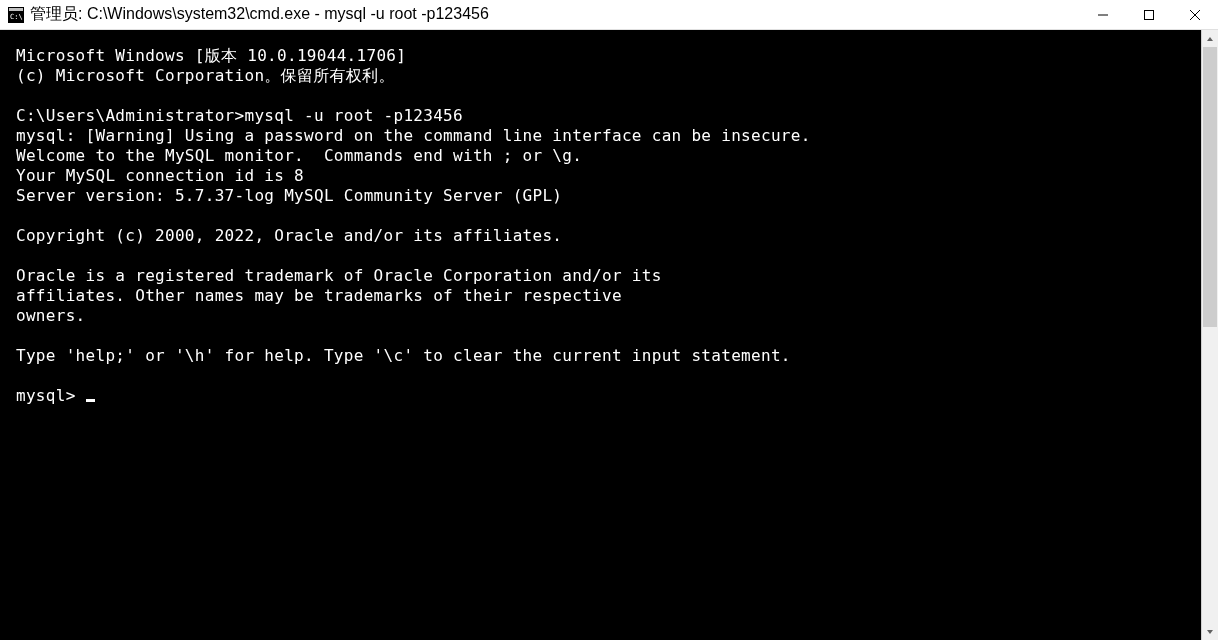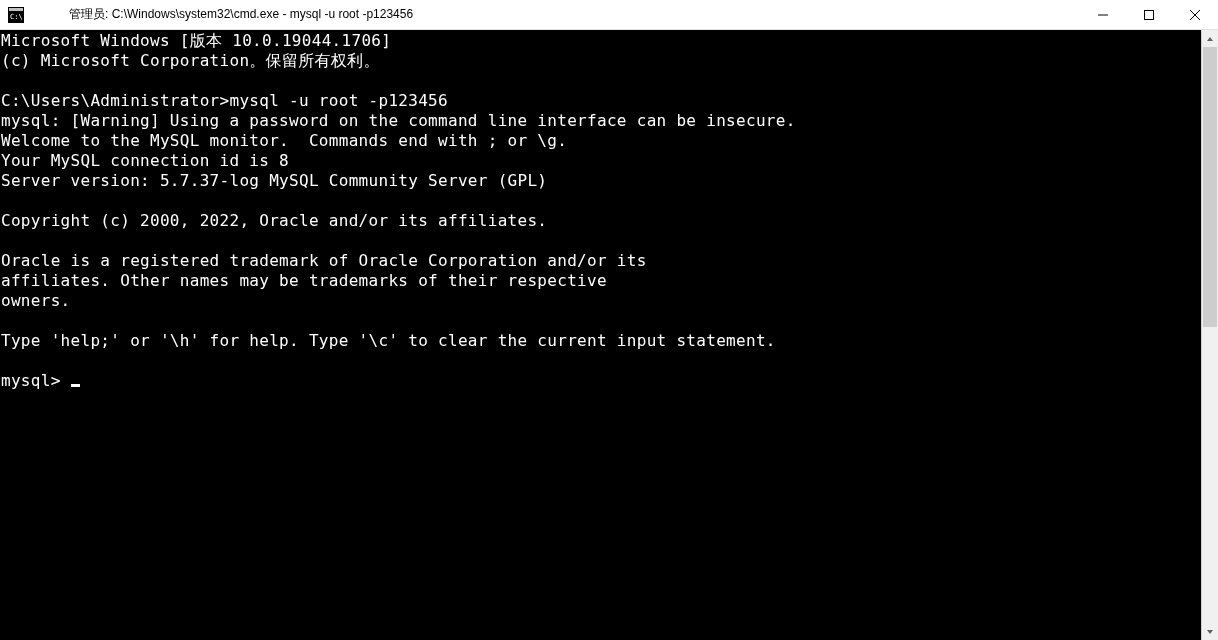--- a/index.html
+++ b/index.html
@@ -31,25 +31,24 @@
       display: flex;
       align-items: center;
       justify-content: center;
     }
     .titlebar-icon svg {
       width: 16px;
       height: 16px;
     }
     .titlebar-text {
       flex: 1;
-      font-size: 12px;
+      font-size: 16px;
       color: #000;
       white-space: nowrap;
       overflow: hidden;
-      margin-left: 39px;
     }
     .titlebar-controls {
       display: flex;
       height: 100%;
     }
     .titlebar-btn {
       width: 46px;
       height: 100%;
       display: flex;
       align-items: center;
@@ -67,21 +66,21 @@
       height: 610px;
       display: flex;
     }
     .console {
       flex: 1;
       background: #000000;
       color: #ffffff;
       font-family: "NSimSun", "SimSun", "Consolas", monospace;
       font-size: 16px;
       line-height: 20px;
-      padding: 1px;
+      padding: 16px;
       white-space: pre;
       overflow: hidden;
       letter-spacing: 0.3px;
     }
     .scrollbar {
       width: 17px;
       background: #f0f0f0;
       position: relative;
       border-left: 1px solid #d0d0d0;
     }

